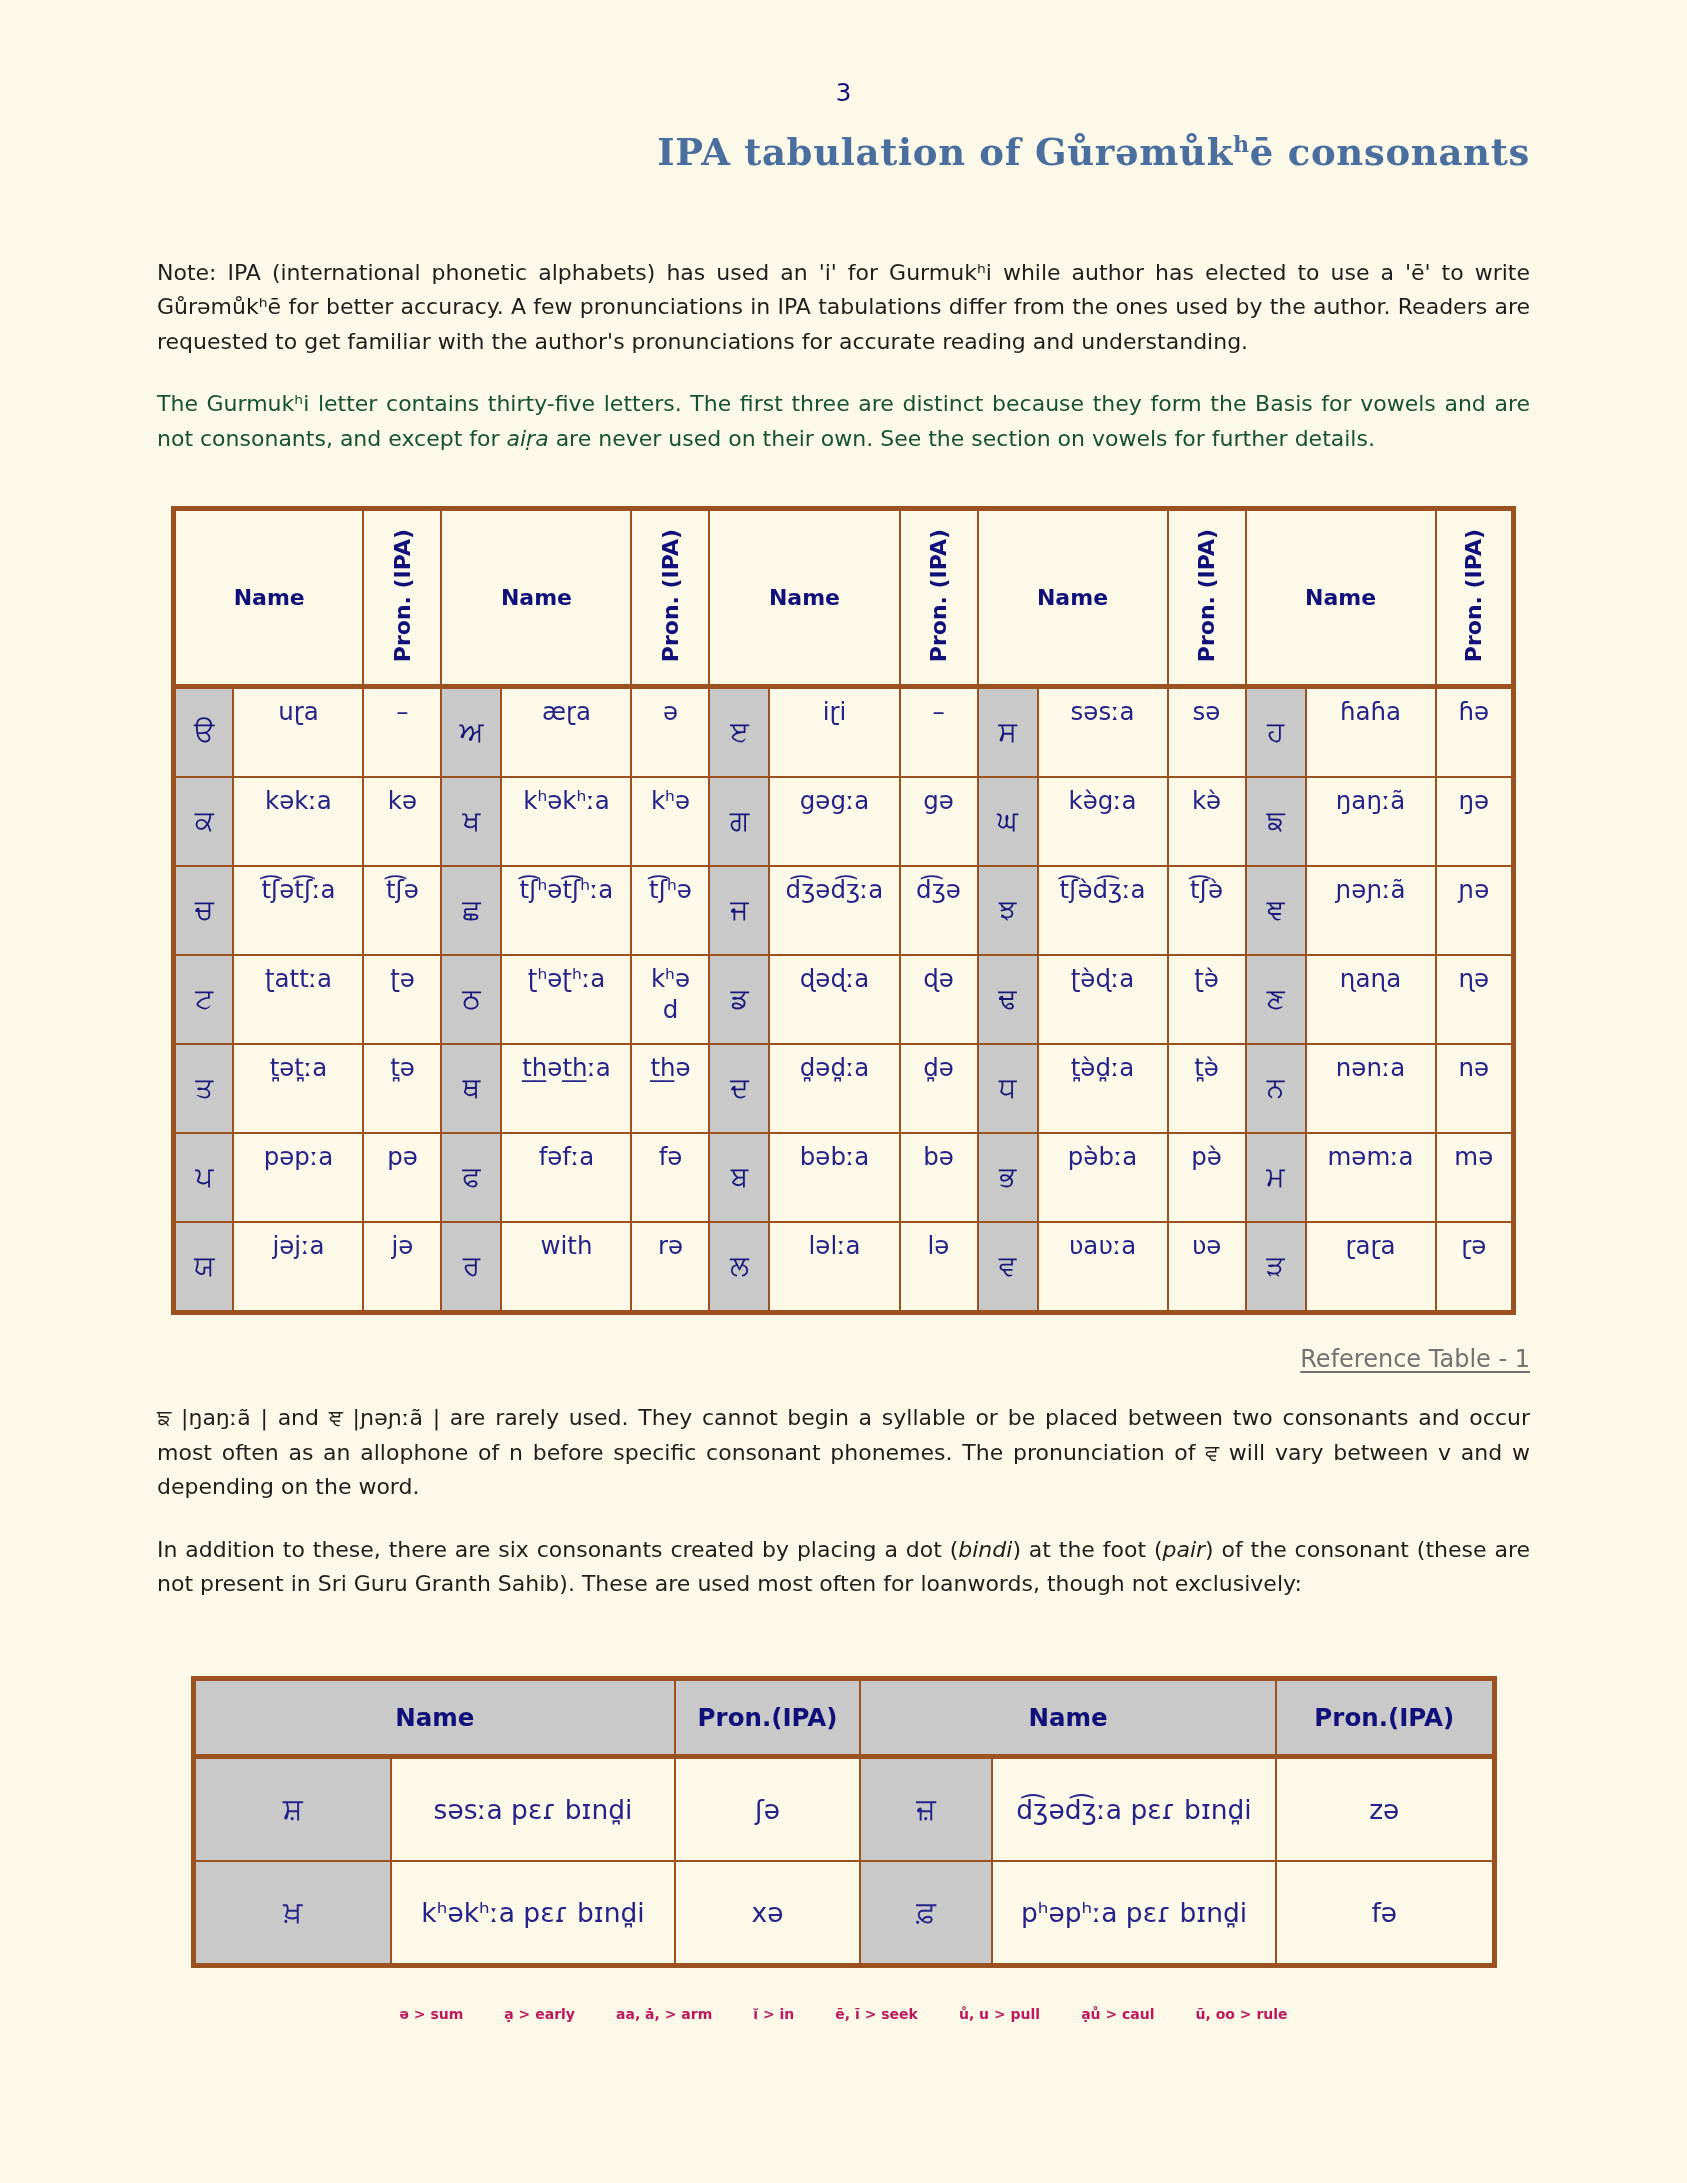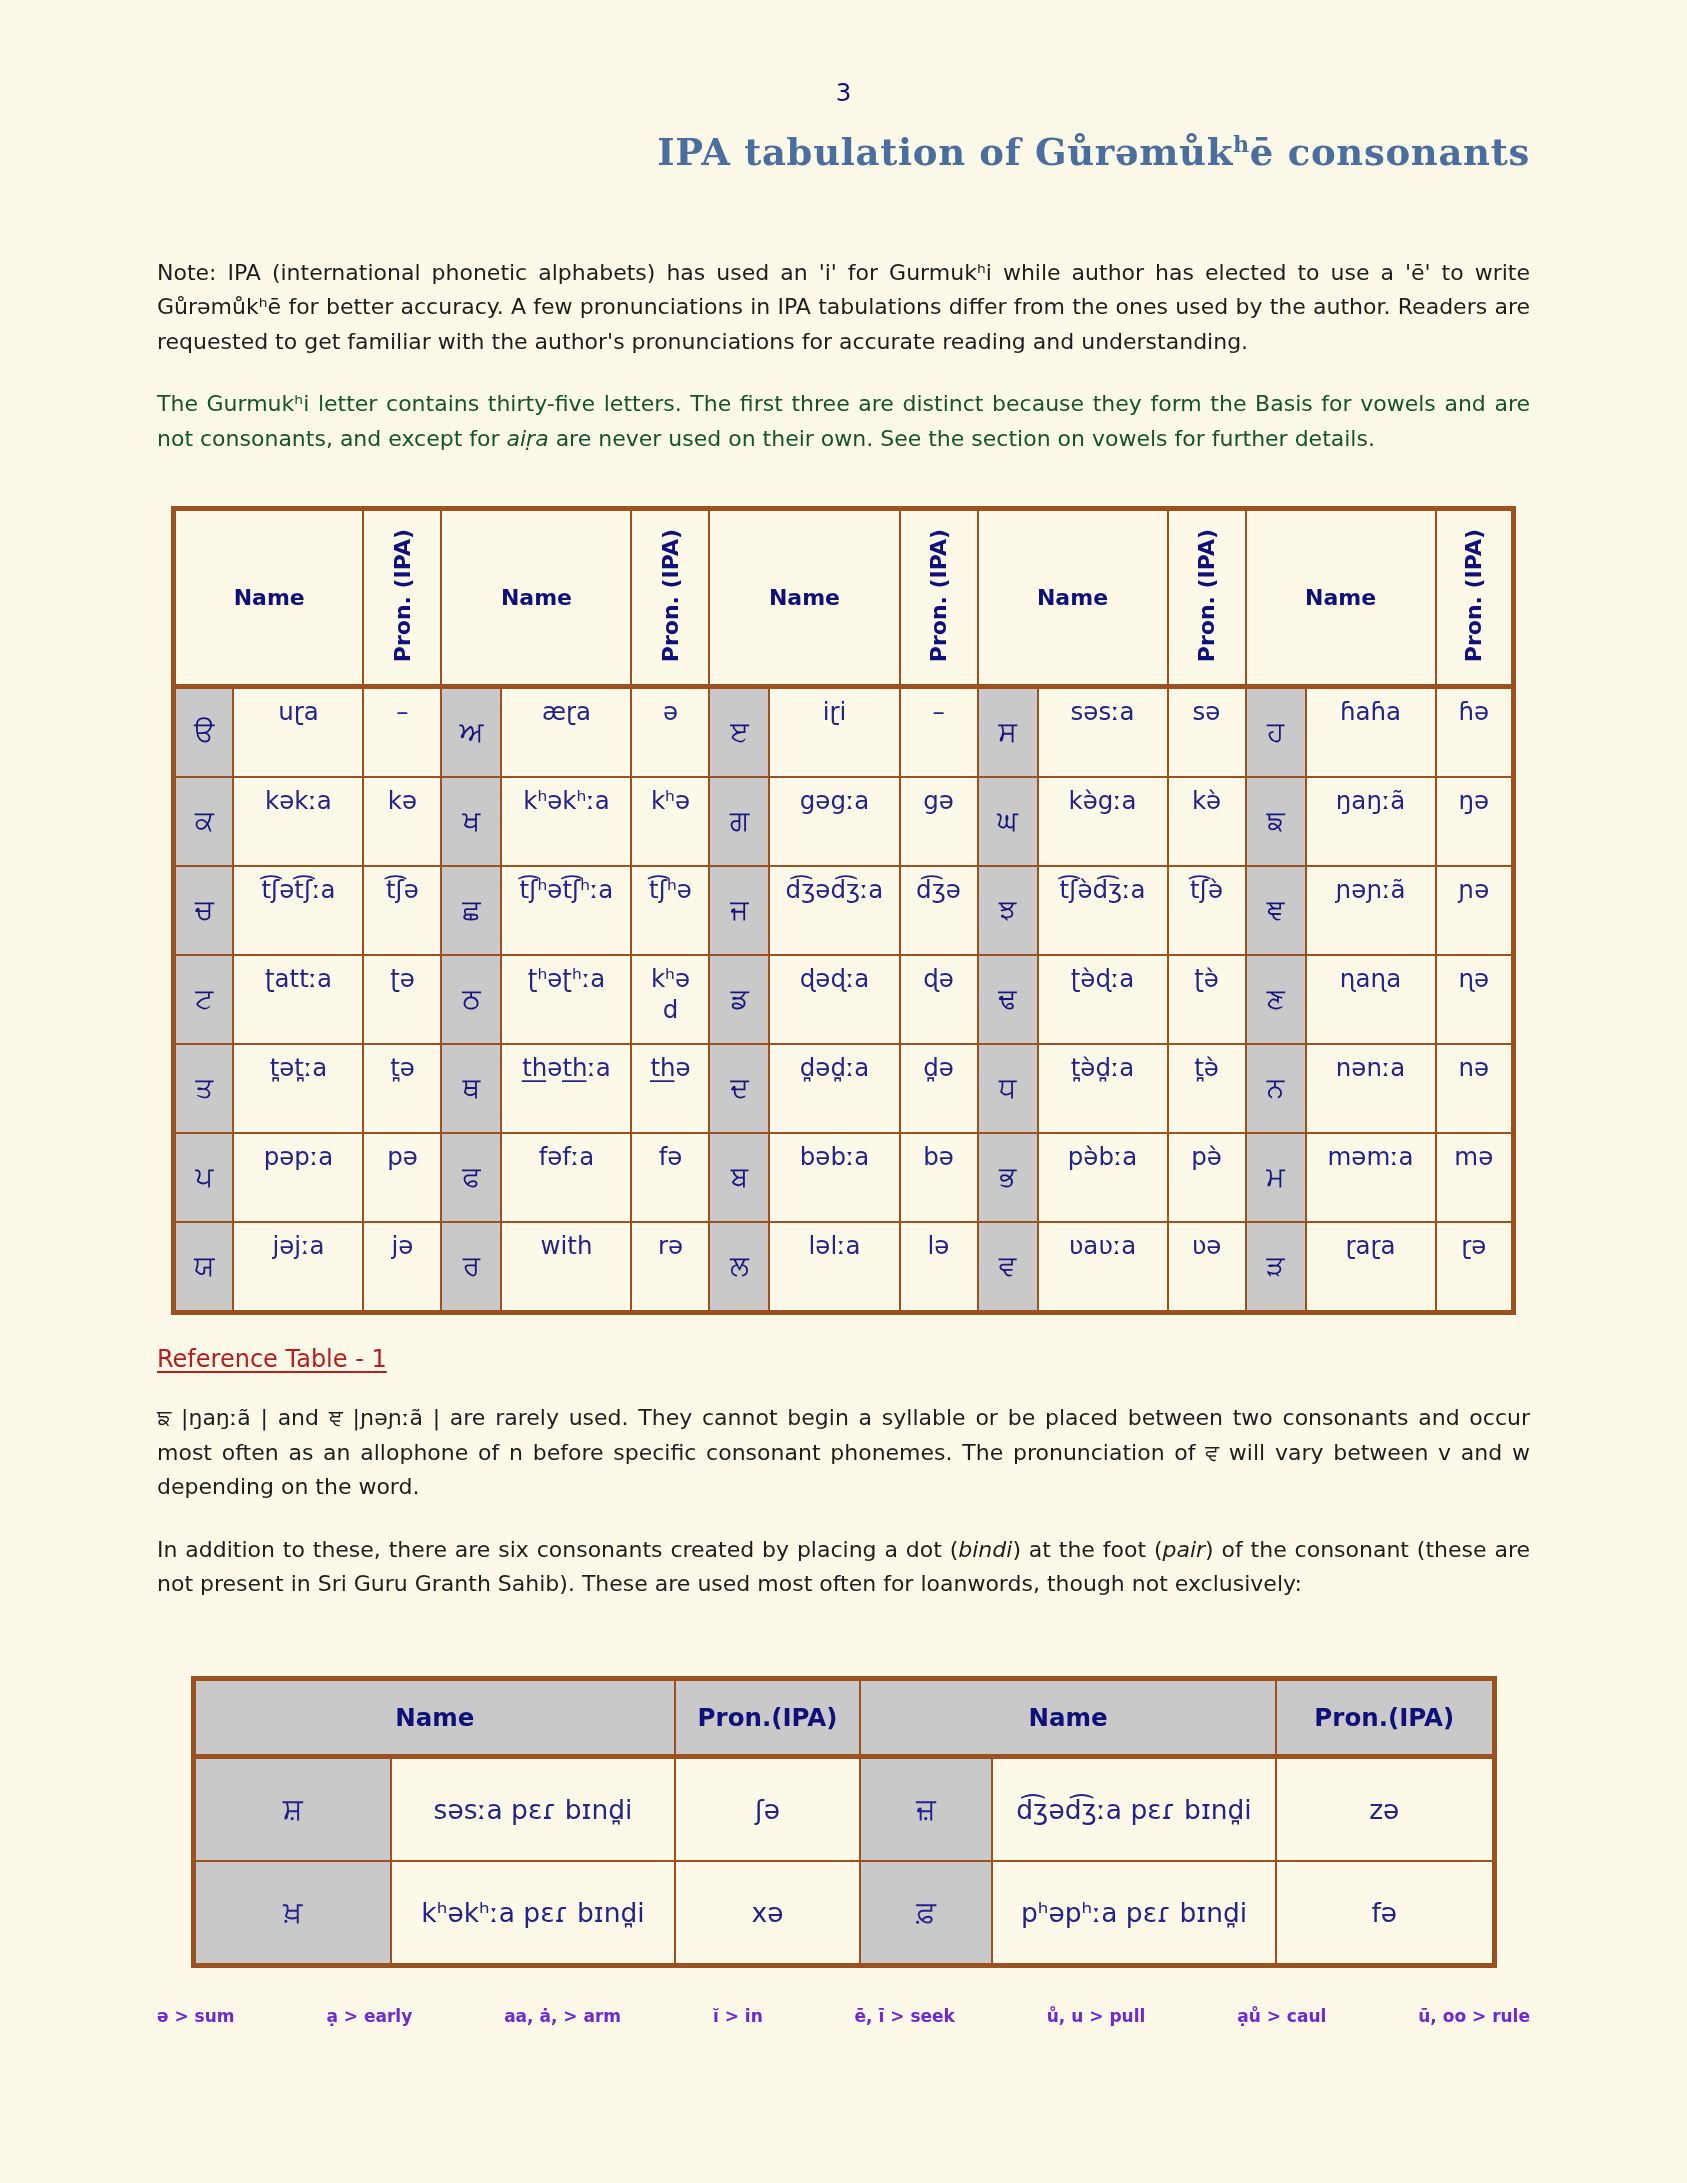--- a/index.html
+++ b/index.html
@@ -26,36 +26,36 @@
     height:171px;background:#fdf9e8;color:#10107a;font-size:22px;font-weight:bold;
     text-align:center;vertical-align:middle;border-bottom-width:5.3px;
   }
   .t1 .vert{display:inline-block;writing-mode:vertical-rl;transform:rotate(180deg);white-space:nowrap;}
   .t1 td{height:78px;text-align:center;vertical-align:top;padding-top:8px;
          color:#23238a;font-size:24.5px;}
   td.gl{background:#c9c9c9;vertical-align:middle;padding-top:0;font-size:28px;color:#17177a;}
   td.pr{white-space:pre-line;line-height:1.25;}
   .c-l{width:60px}.c-n{width:130px}.c-p{width:78px}
   
-  .caption{margin-top:30px;text-align:left;font-size:24px;color:#b91c1c;}
+  .caption{margin-top:30px;text-align:right;font-size:24px;color:#737373;}
   .caption span{text-decoration:underline;text-underline-offset:4px;}
   
   .t2{width:1303px;margin:74px auto 0 auto;border:5.3px solid #9c5120;}
   .t2 th,.t2 td{border:2px solid #9c5120;overflow:hidden;}
   .t2 thead th{
     height:71px;background:#c9c9c9;color:#10107a;font-size:24.5px;font-weight:bold;
     text-align:center;vertical-align:middle;border-bottom-width:5.3px;
   }
   .t2 td{height:99px;text-align:center;vertical-align:middle;color:#23238a;font-size:26.5px;}
   .t2 td.gl{font-size:30px;}
   .d-l1{width:198px}.d-n1{width:284px}.d-p1{width:185px}
   .d-l2{width:132px}.d-n2{width:284px}.d-p2{width:218px}
   
-  .legend{display:flex;justify-content:space-between;gap:41px;margin-top:38px;
-          color:#6d28d9;font-weight:bold;font-size:17px;white-space:nowrap;}
+  .legend{display:flex;justify-content:center;gap:41px;margin-top:38px;
+          color:#be185d;font-weight:bold;font-size:14px;white-space:nowrap;}
   .legend.second{margin-top:26.5px;gap:49px;}
 </style>
 </head>
 <body>
 
 <div class="page">
 
   <div class="page-number">3</div>
 
   <div class="title"><span>IPA tabulation of Gůrəmůk</span><sup>h</sup><span>ē consonants</span></div>

